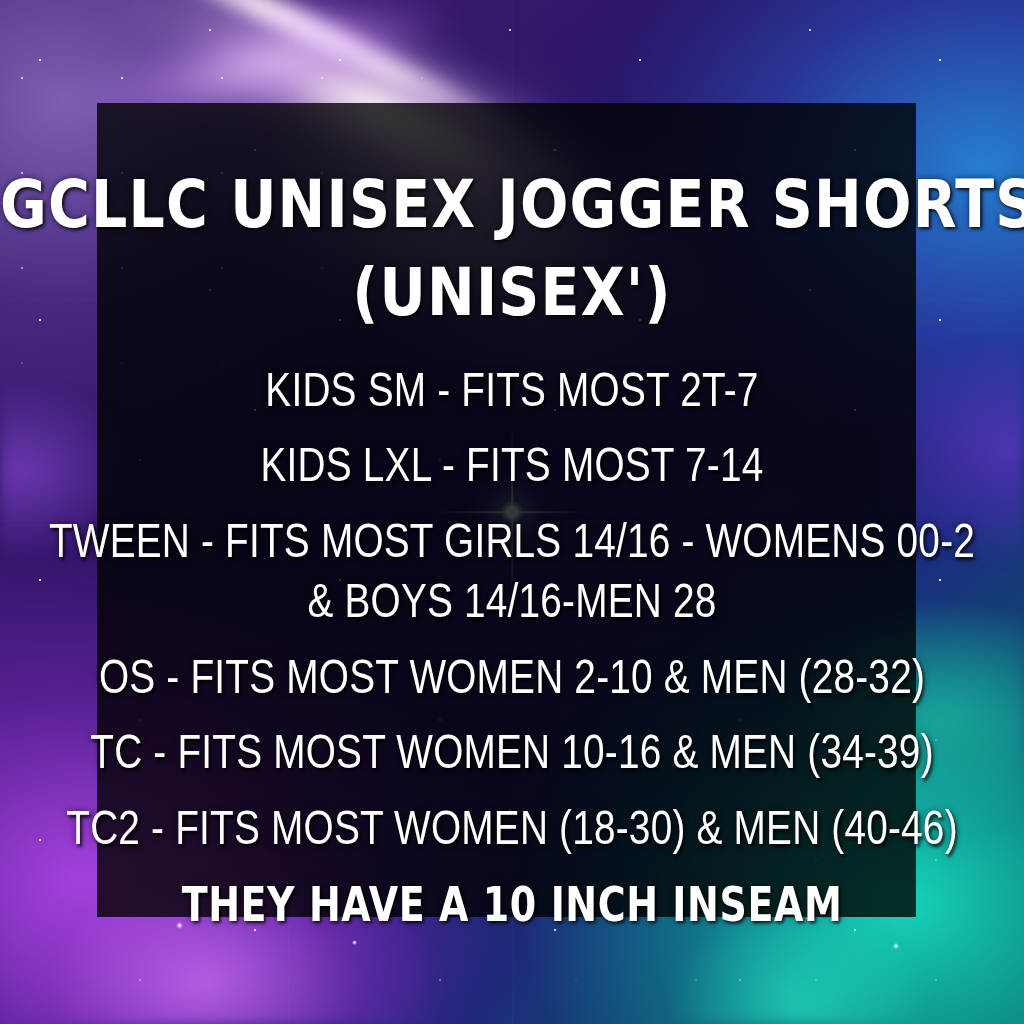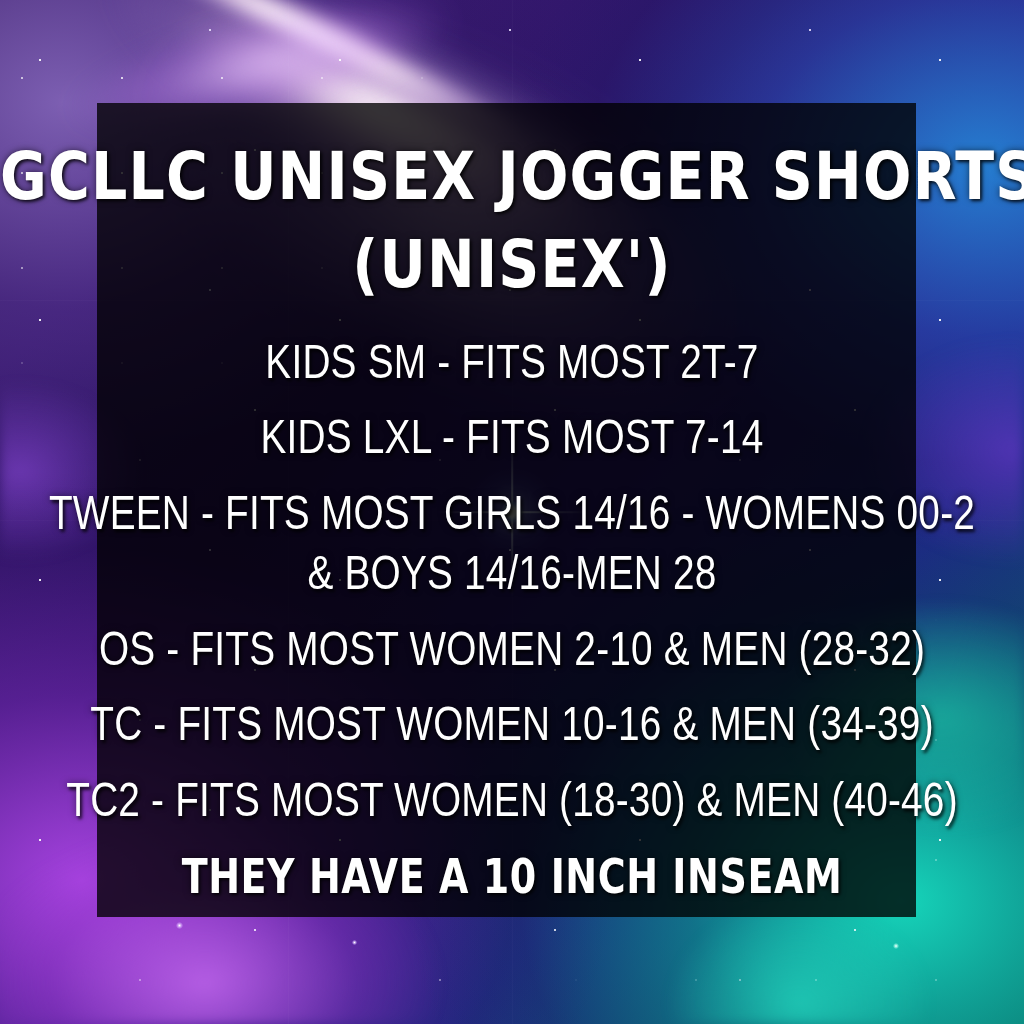--- a/index.html
+++ b/index.html
@@ -185,20 +185,21 @@
     background: rgba(0,0,0,0.78);
     pointer-events: none;
   }
 
   
   #content {
     position: absolute;
     inset: 0;
     color: #ffffff;
     text-align: center;
+    margin-top: 28px;
   }
   .line {
     position: absolute;
     left: 0;
     width: 1024px;
     white-space: nowrap;
     text-shadow:
       2px 2px 3px rgba(0,0,0,0.75),
       0 0 7px rgba(0,0,0,0.55);
   }

